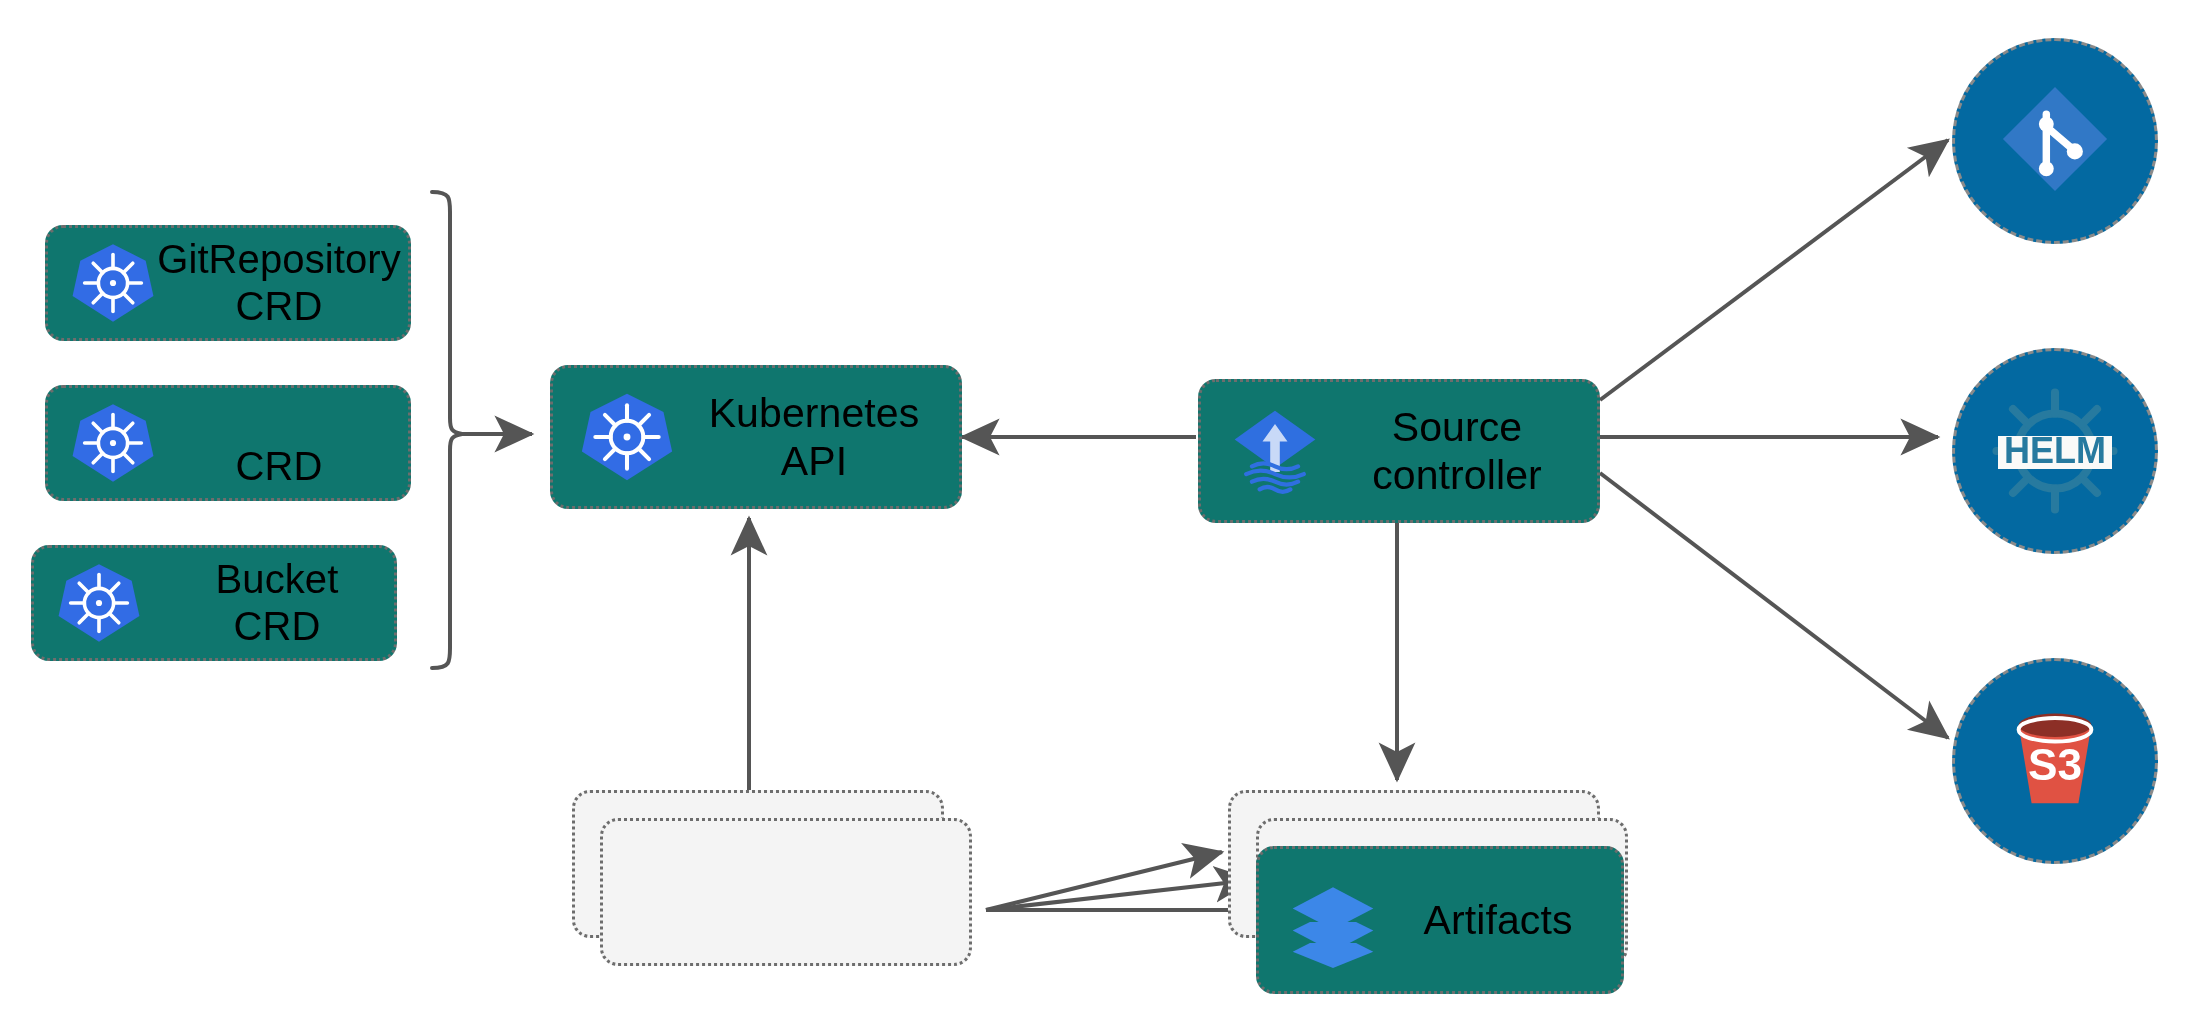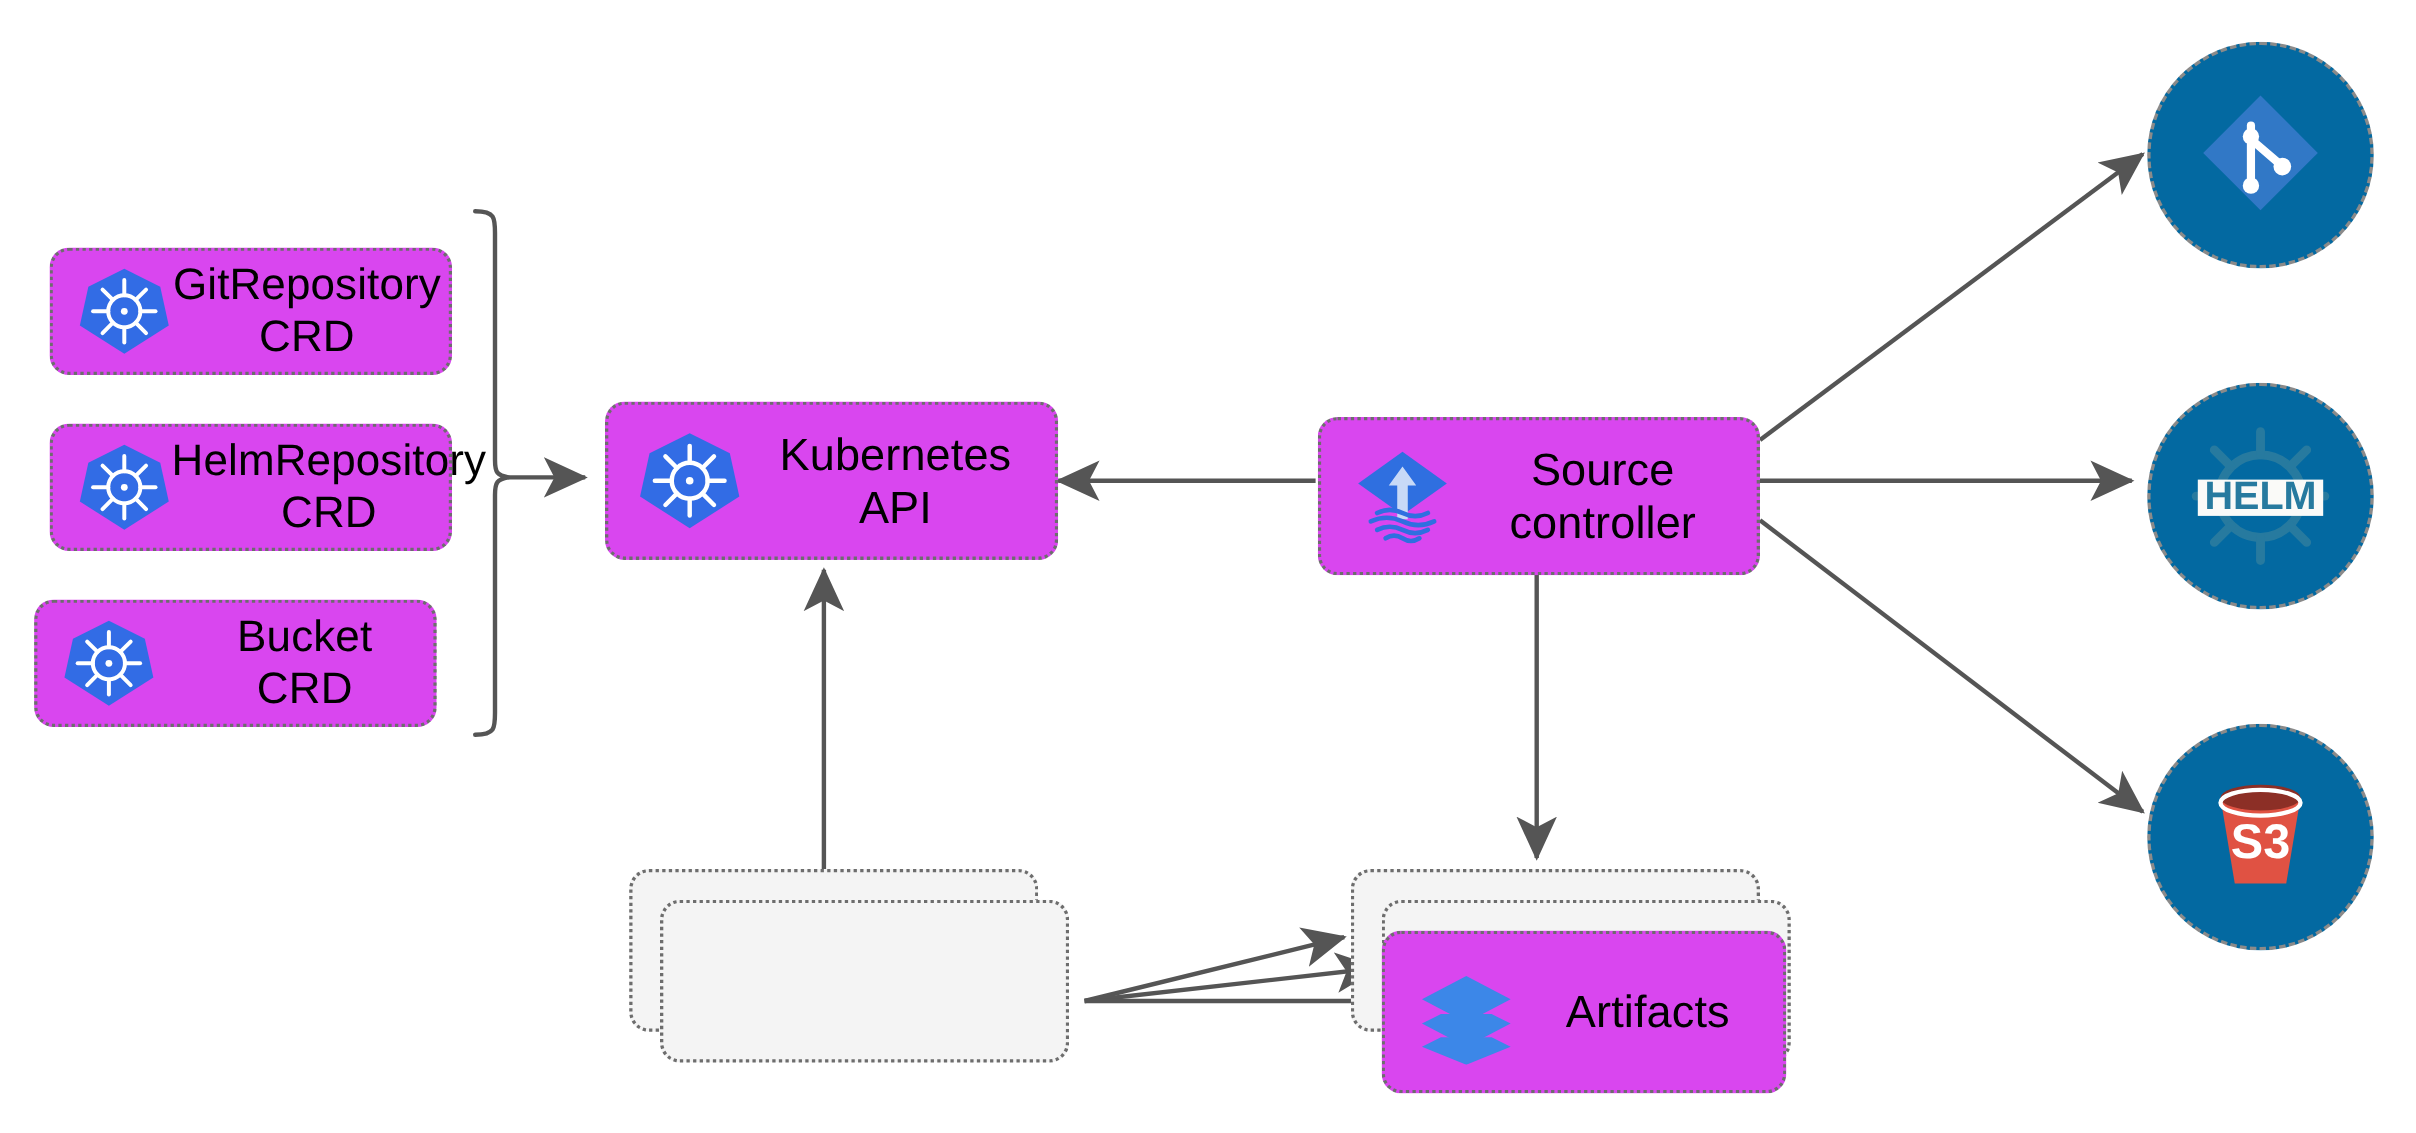--- a/index.html
+++ b/index.html
@@ -1,20 +1,20 @@
 <!DOCTYPE html>
 <html><head>
 <meta charset="utf-8">
 <style>
   html,body{margin:0;padding:0;background:#ffffff;}
   body{font-family:"Liberation Sans",sans-serif;}
   #canvas{position:relative;width:2196px;height:1030px;background:#ffffff;overflow:hidden;}
   svg#wires{position:absolute;left:0;top:0;width:2196px;height:1030px;pointer-events:none;}
 
-  .node{position:absolute;box-sizing:border-box;background:#d946ef;
+  .node{position:absolute;box-sizing:border-box;background:#0f766e;
         border:3px dotted #6d6d6d;border-radius:18px;display:flex;align-items:center;}
   .node .ico{flex:0 0 auto;display:flex;align-items:center;justify-content:center;}
   .node .lbl{flex:1 1 auto;text-align:center;color:#000;line-height:1.18;
              font-size:41px;letter-spacing:.1px;padding-right:6px;}
 
   .crd{width:366px;height:116px;padding-left:22px;}
   .crd .ico{width:86px;height:86px;}
   .crd .lbl{font-size:40px;}
 
   .bigbox{height:144px;padding-left:26px;}
@@ -99,21 +99,21 @@
           <line x1="17" y1="50" x2="33" y2="50"></line>
             <line x1="67" y1="50" x2="83" y2="50"></line>
           <line x1="27" y1="27" x2="38" y2="38"></line>
             <line x1="62" y1="62" x2="73" y2="73"></line>
           <line x1="73" y1="27" x2="62" y2="38"></line>
             <line x1="38" y1="62" x2="27" y2="73"></line>
         </g>
       </svg>
     </span>
     <span class="lbl">
-      <span>HelmRepository</span><br><span>CRD</span>
+      <br><span>CRD</span>
     </span>
   </div>
 
   <div class="node crd" style="left:31px;top:545px;gap:24px;">
     <span class="ico">
       <svg viewBox="0 0 100 100" width="86" height="86">
         <polygon points="50,5 88,24 97,65 50,95 3,65 12,24" fill="#326ce5"></polygon>
         <g fill="none" stroke="#ffffff" stroke-width="4.2" stroke-linecap="round">
           <circle cx="50" cy="50" r="17"></circle>
             <circle cx="50" cy="50" r="3.6" fill="#ffffff" stroke="none"></circle>

